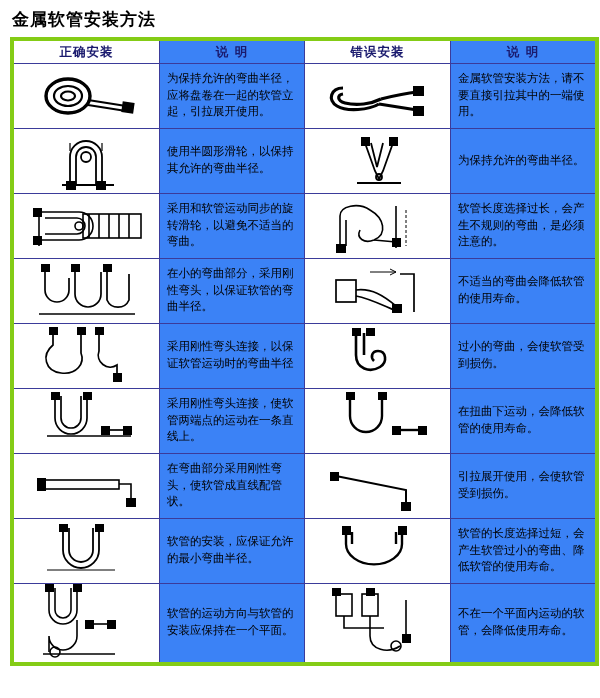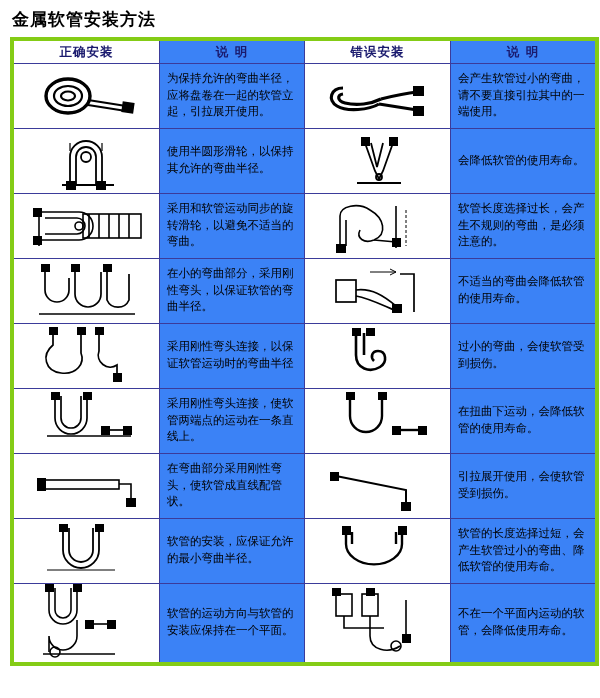--- a/index.html
+++ b/index.html
@@ -111,21 +111,21 @@
               <path d="M30 28 C24 29 24 35 32 37 C44 40 58 38 68 33"></path>
               <path d="M66 38 L104 44"></path>
               <path d="M68 33 C80 30 94 27 104 26"></path>
             </g>
             <rect x="100" y="40" width="11" height="10" fill="#000"></rect>
             <rect x="100" y="20" width="11" height="10" fill="#000"></rect>
           </svg>
         </div>
       </td>
       <td class="col-txt">
-        <div class="desc">会产生软管过小的弯曲，请不要直接引拉其中的一端使用。</div>
+        <div class="desc">金属软管安装方法，请不要直接引拉其中的一端使用。</div>
       </td>
     </tr>
 
     <tr class="datarow">
       <td class="col-img">
         <div class="figcell">
           <svg width="130" height="60" viewBox="0 0 130 60">
             <g fill="none" stroke="#000" stroke-width="1.8">
               <path d="M48 54 L48 26 A16 16 0 0 1 80 26 L80 54"></path>
               <path d="M54 54 L54 26 A10 10 0 0 1 74 26 L74 54"></path>
@@ -149,21 +149,21 @@
               <path d="M58 12 L64 36 L70 12"></path>
               <path d="M44 52 L88 52"></path>
               <circle cx="66" cy="46" r="3"></circle>
             </g>
             <rect x="48" y="6" width="9" height="9" fill="#000"></rect>
             <rect x="76" y="6" width="9" height="9" fill="#000"></rect>
           </svg>
         </div>
       </td>
       <td class="col-txt">
-        <div class="desc">会降低软管的使用寿命。</div>
+        <div class="desc">为保持允许的弯曲半径。</div>
       </td>
     </tr>
 
     <tr class="datarow">
       <td class="col-img">
         <div class="figcell">
           <svg width="135" height="60" viewBox="0 0 135 60">
             <g fill="none" stroke="#000" stroke-width="1.6">
               <path d="M22 16 L60 16 A14 14 0 0 1 60 44 L22 44"></path>
               <path d="M26 22 L58 22 A8 8 0 0 1 58 38 L26 38"></path>

